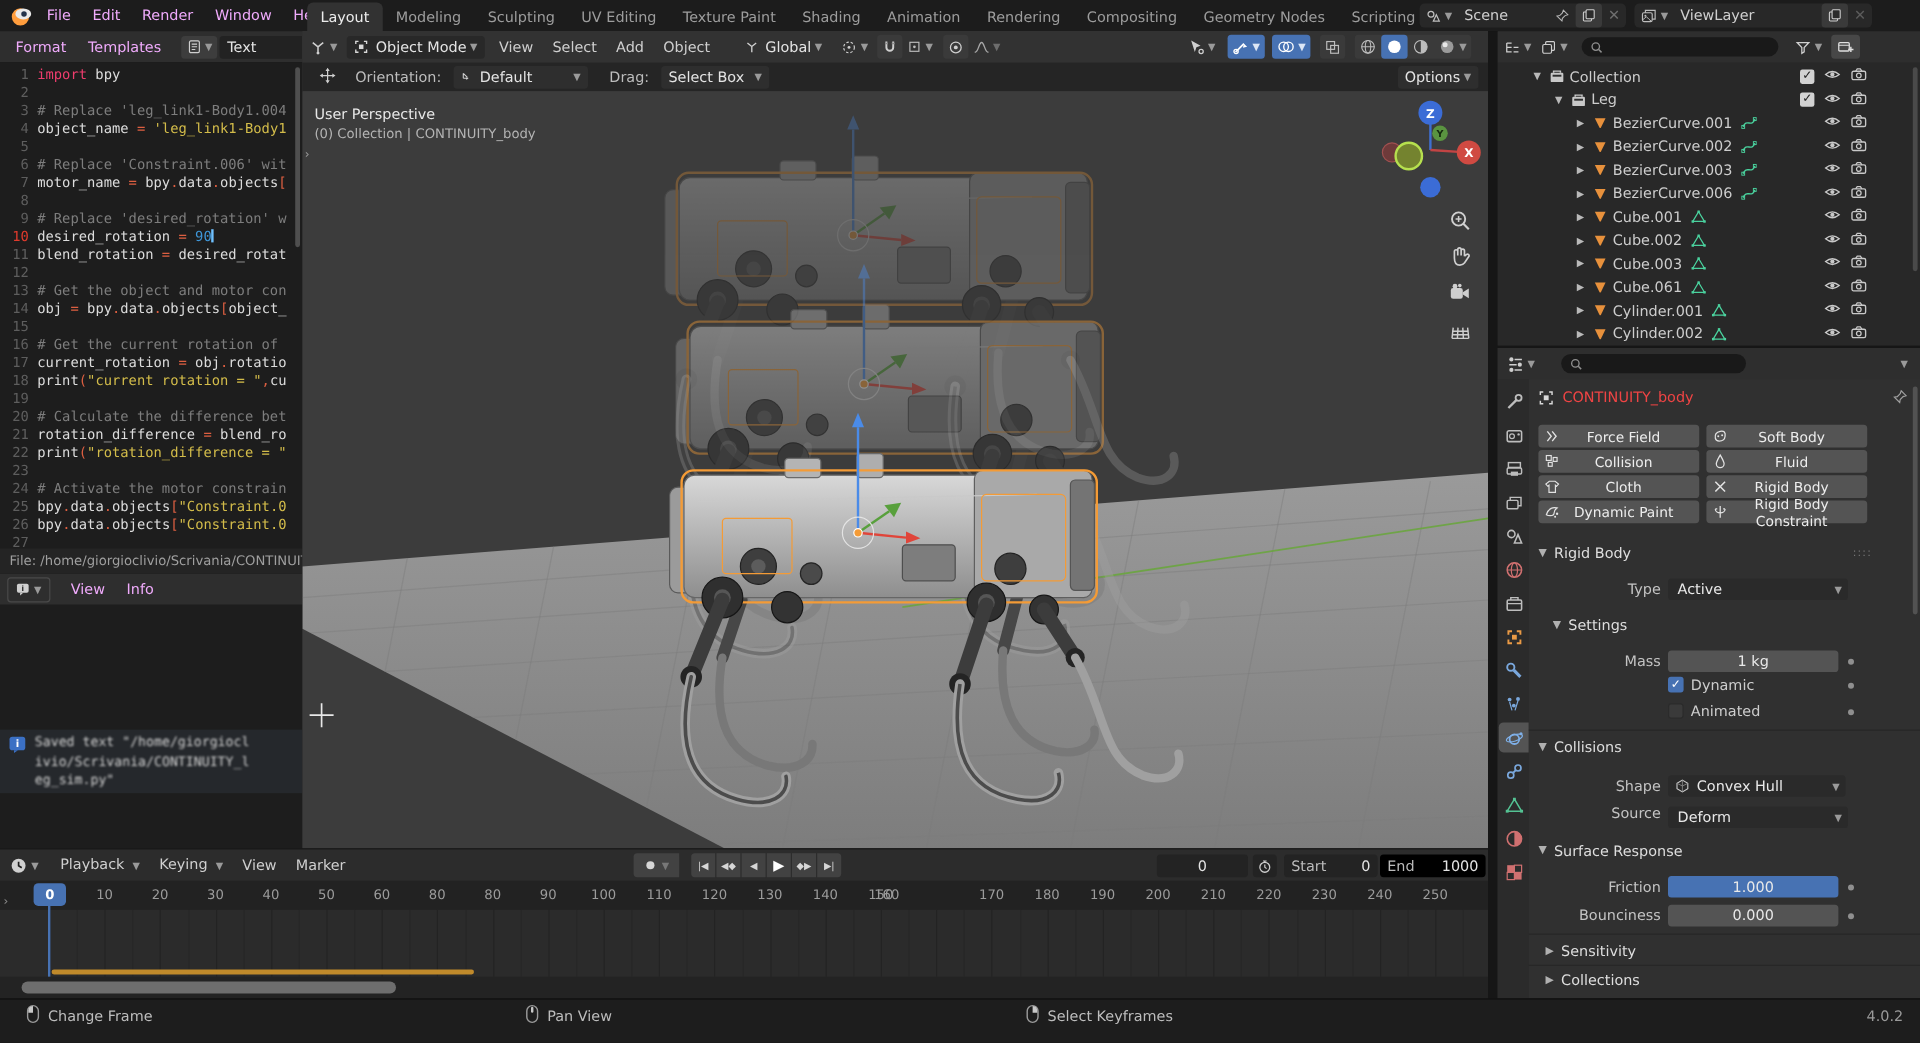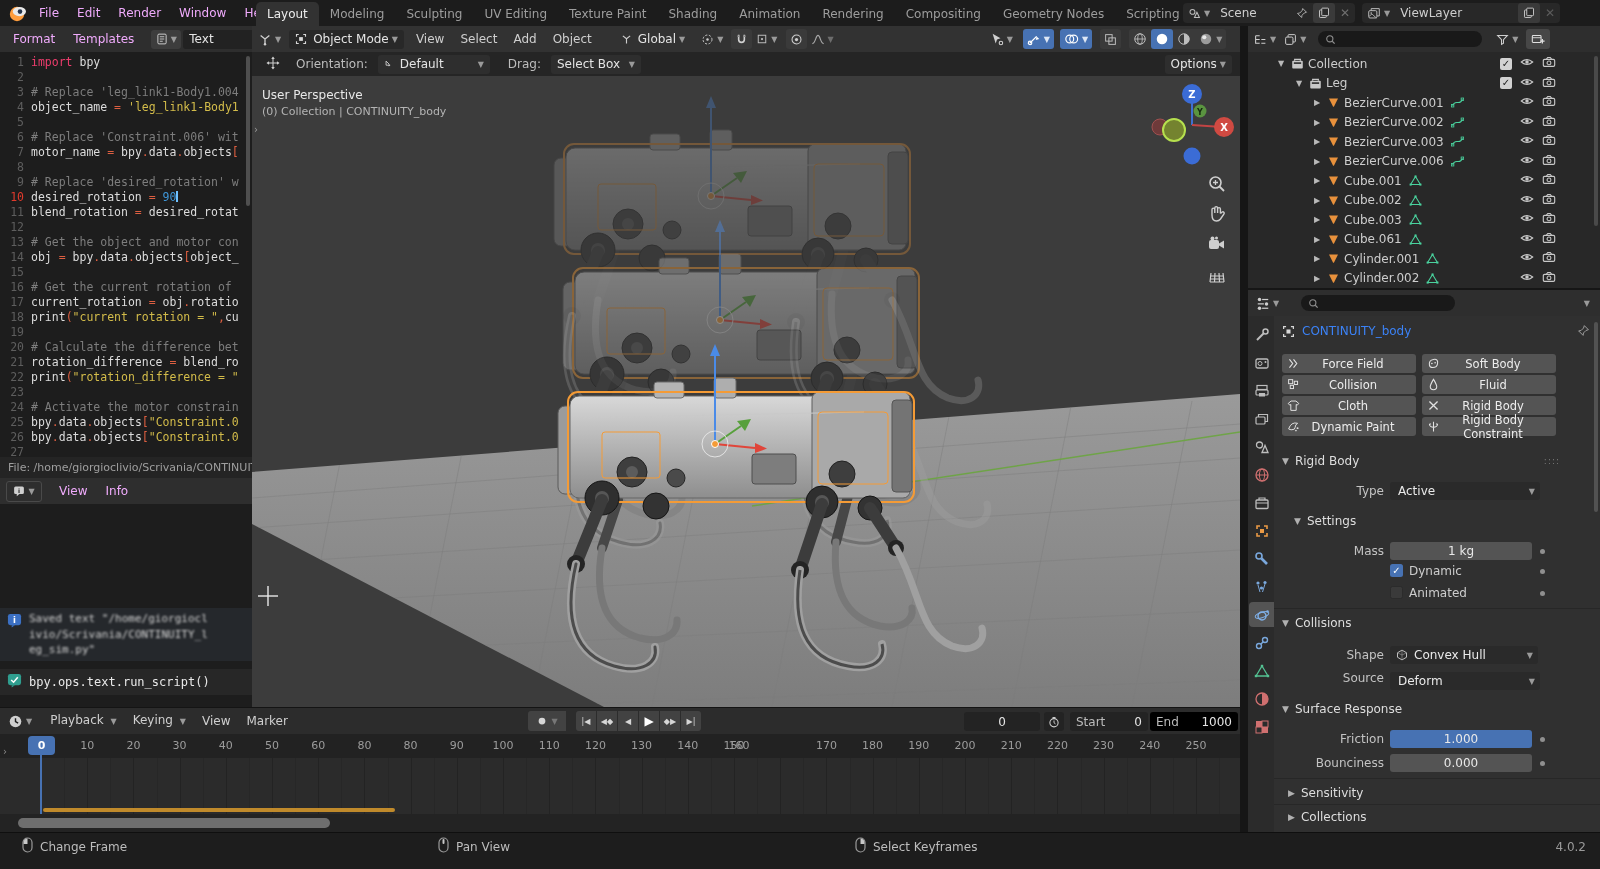--- a/index.html
+++ b/index.html
@@ -230,30 +230,20 @@
     <span class="ab" style="left:7px;top:5px;">
       <svg width="15" height="15" viewBox="0 0 16 16">
           <rect x="1" y="1" width="14" height="12" rx="2.5" fill="#3b70c4"></rect>
           <path d="M5,13 L5,15.5 L8.5,13" fill="#3b70c4"></path>
           <text x="8" y="10.5" font-size="9" font-weight="bold" fill="#fff" text-anchor="middle">i</text>
         </svg>
     </span>
     <div class="mono blurred" style="margin-left:29px;font-size:11px;line-height:15.5px;color:#d2d2d2;white-space:pre-line;">Saved text "/home/giorgiocl
 ivio/Scrivania/CONTINUITY_l
 eg_sim.py"</div>
-  </div>
-  <div class="ab row" style="left:0;top:165px;width:252px;height:26px;background:#272727;">
-    <span style="margin-left:7px;">
-      <svg width="15" height="15" viewBox="0 0 16 16">
-          <rect x="1" y="1" width="14" height="12" rx="2.5" fill="#2f9e8f"></rect>
-          <path d="M5,13 L5,15.5 L8.5,13" fill="#2f9e8f"></path>
-          <path d="M4.5,7.5 L7,9.8 L11.5,4.5" stroke="#fff" stroke-width="1.6" fill="none"></path>
-        </svg>
-    </span>
-    <span class="mono" style="margin-left:7px;font-size:12px;color:#e9e9e9;">bpy.ops.text.run_script()</span>
   </div>
 </div>
 
 <div id="viewport" class="ab">
   <div id="vp-h1" class="ab row">
     <span class="row" style="margin-left:6px;">
       <svg width="14" height="14" viewBox="0 0 16 16">
           <path d="M8,14 V8 M8,8 L3,4 M8,8 L13,4" stroke="#cfcfcf" stroke-width="1.5" fill="none"></path>
           <circle cx="8" cy="14" r="1.4" fill="#cfcfcf"></circle>
         </svg>
@@ -1029,21 +1019,21 @@
             <rect x="2" y="8" width="6" height="6" fill="none" stroke="#d07070"></rect>
           </svg>
         </span>
       </div>
     <div id="pcontent" class="ab">
       <div class="row ab" style="left:8px;top:4px;height:22px;gap:7px;">
         <svg width="13" height="13" viewBox="0 0 16 16">
             <path d="M2,5 V2 H5 M11,2 H14 V5 M14,11 V14 H11 M5,14 H2 V11" stroke="#d8d8d8" stroke-width="1.5" fill="none"></path>
             <rect x="5.5" y="5.5" width="5" height="5" fill="#d8d8d8"></rect>
           </svg>
-        <span style="color:#3b82f6;">CONTINUITY_body</span>
+        <span style="color:#ef4444;">CONTINUITY_body</span>
       </div>
       <span class="ab" style="right:10px;top:8px;"><svg width="13" height="13" viewBox="0 0 16 16">
             <path d="M9,2 L14,7 L11,8 L8,11 L7.5,14 L2,8.5 L5,8 L8,5 Z" fill="none" stroke="#9f9f9f" stroke-width="1.2"></path>
           </svg></span>
       <div id="physbtns">
           <div class="physbtn" style="left:8px;top:38px;width:134px;">
    <span class="ic">
               <svg width="13" height="13" viewBox="0 0 16 16">
                 <path d="M3,3 l4,5 -4,5 M8,3 l4,5 -4,5" stroke="#e2e2e2" stroke-width="1.4" fill="none"></path>
               </svg>

